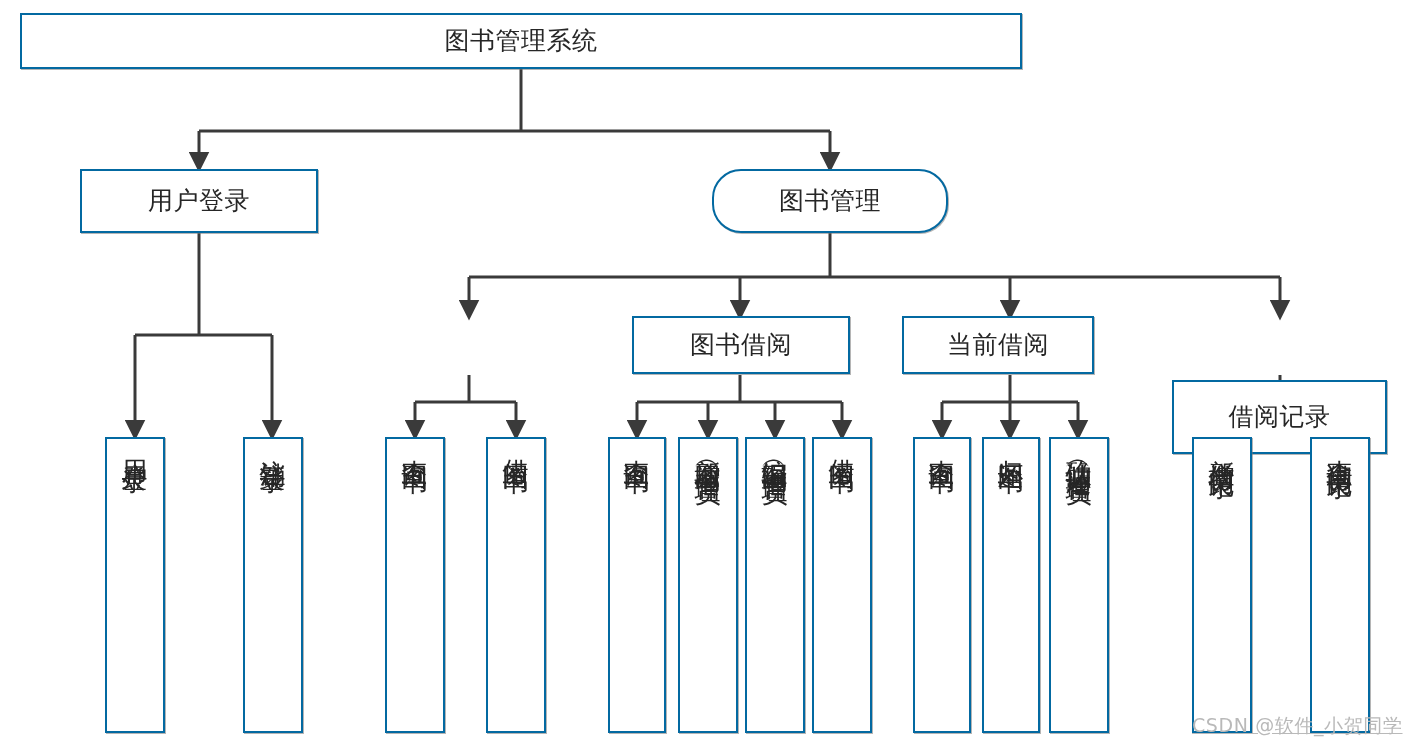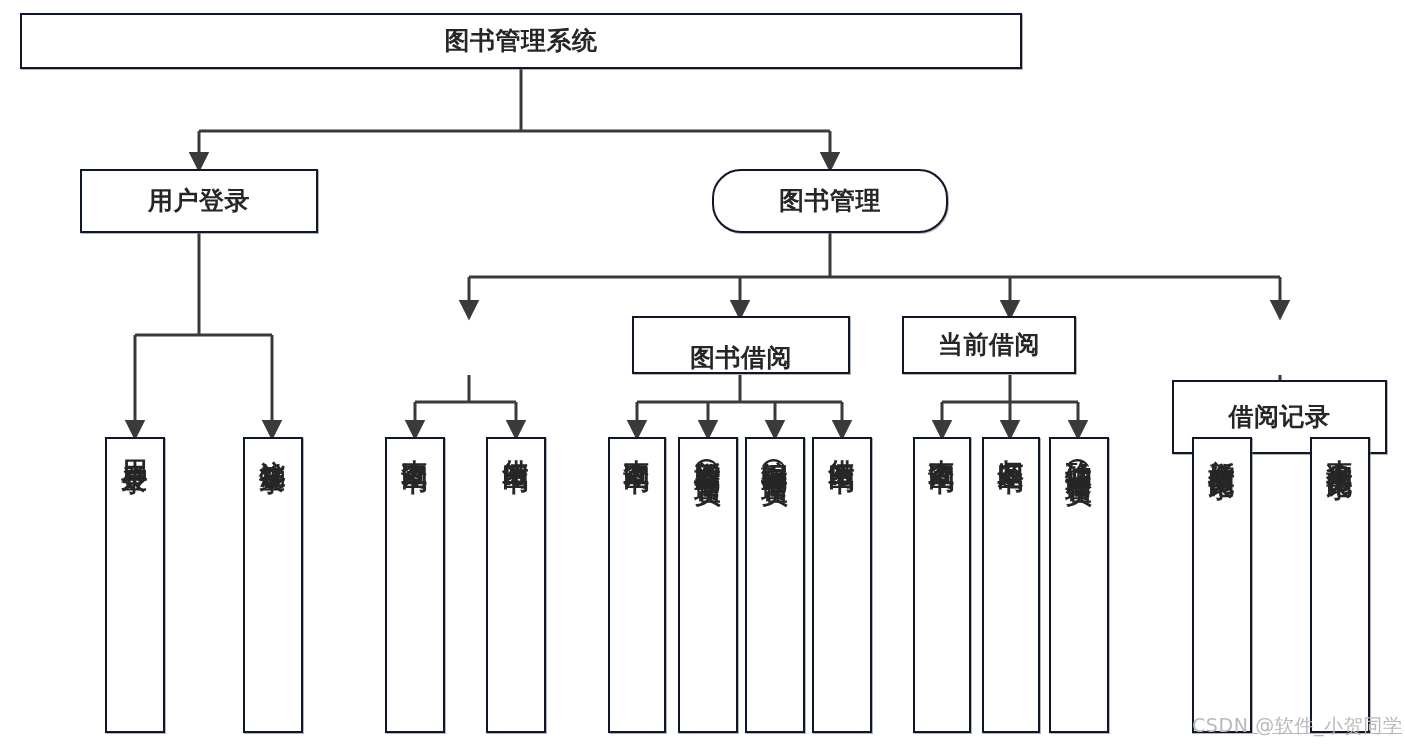--- a/index.html
+++ b/index.html
@@ -23,28 +23,27 @@
     left: 0;
     top: 0;
     width: 1405px;
     height: 747px;
     pointer-events: none;
   }
   .node {
     position: absolute;
     box-sizing: border-box;
     background: #ffffff;
-    border: 2px solid #0f172a;
+    border: 2px solid #0369a1;
     box-shadow: 1px 1px 0 0 rgba(120,120,120,0.55);
     display: flex;
     align-items: center;
     justify-content: center;
     color: #262626;
     z-index: 2;
-    font-weight: bold;
   }
   .node .label {
     line-height: 1.12;
     text-align: center;
     white-space: pre;
   }
   .node.horiz .label {
     font-size: 25px;
     letter-spacing: 0.5px;
   }
@@ -141,25 +140,25 @@
 
   <div class="node horiz" style="left:80px; top:169px; width:238px; height:64px;">
     <span class="label">用户登录</span>
   </div>
 
   <div class="node horiz" style="left:712px; top:169px; width:236px; height:64px;border-radius:29px;">
     <span class="label">图书管理</span>
   </div>
 
 
-  <div class="node horiz" style="left:632px; top:316px; width:218px; height:58px;align-items:flex-end;">
+  <div class="node horiz" style="left:632px; top:316px; width:218px; height:58px;">
     <span class="label">图书借阅</span>
   </div>
 
-  <div class="node horiz" style="left:902px; top:316px; width:174px; height:58px;">
+  <div class="node horiz" style="left:902px; top:316px; width:192px; height:58px;">
     <span class="label">当前借阅</span>
   </div>
 
   <div class="node horiz" style="left:1172px; top:332px; width:215px; height:74px;margin-top:48px;">
     <span class="label">借阅记录</span>
   </div>
 
   <div class="node vert" style="left:105px; top:437px; width:60px; height:296px;">
     <span class="label">用户登录</span>
   </div>

